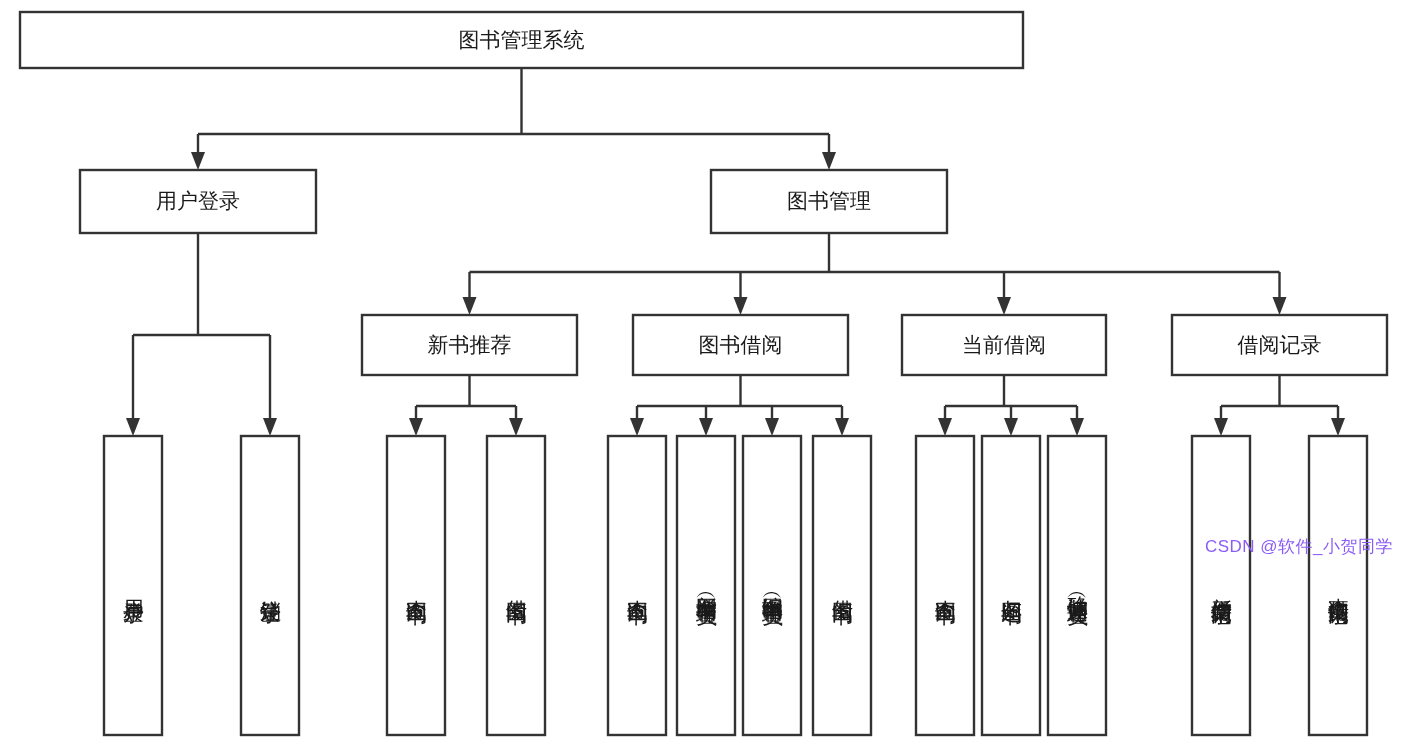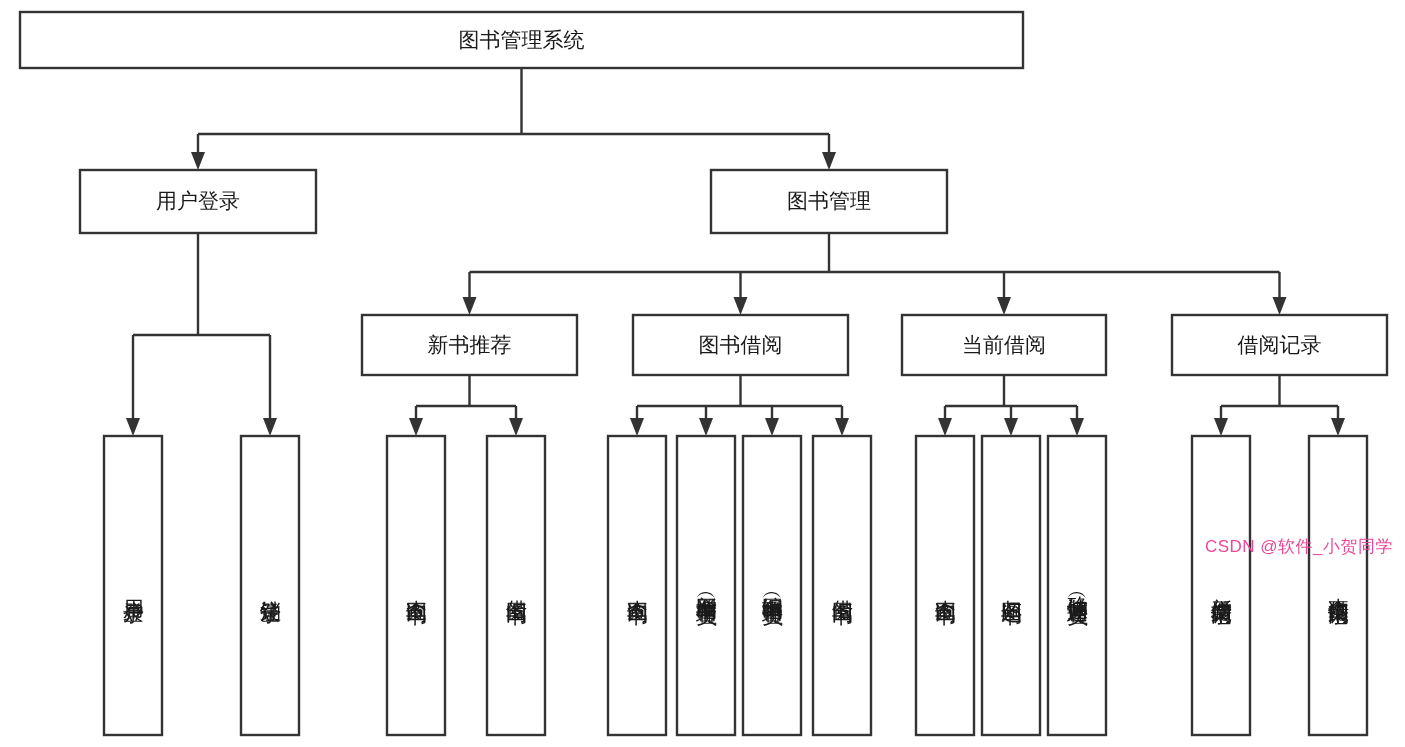--- a/index.html
+++ b/index.html
@@ -67,21 +67,21 @@
     letter-spacing: 1.5px;
     white-space: nowrap;
     text-align: center;
   }
   .watermark {
     position: absolute;
     right: 12px;
     bottom: 6px;
     font-family: "Liberation Sans", "DejaVu Sans", sans-serif;
     font-size: 17px;
-    color: #ec4899;
+    color: #8b5cf6;
     letter-spacing: 0.5px;
     white-space: nowrap;
   }
 </style>
 </head>
 <body>
 
 <div id="diagram-root">
 
   <svg id="diagram-svg" viewBox="0 0 1405 747">

